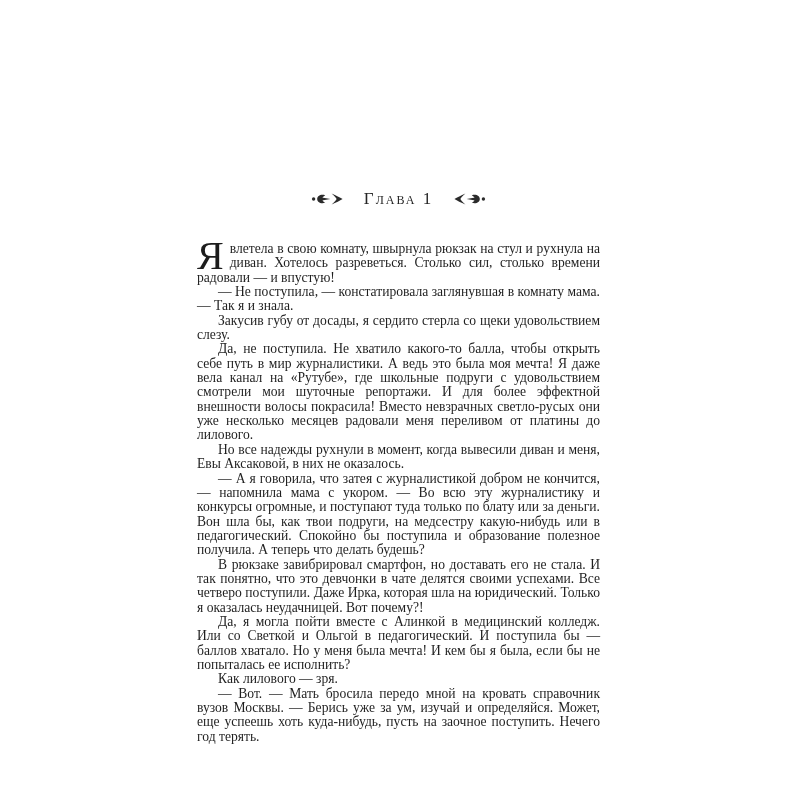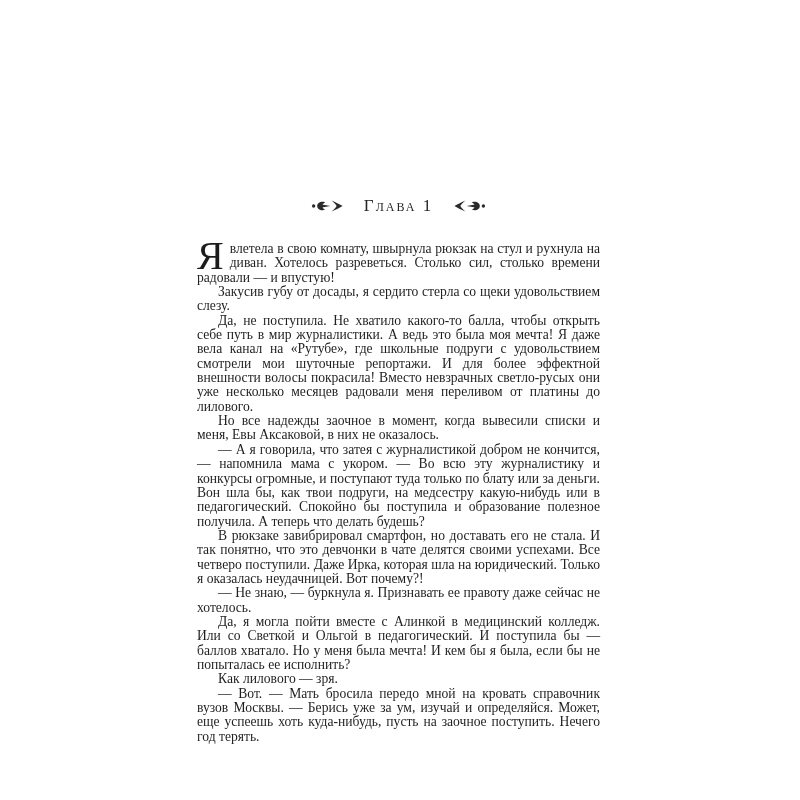--- a/index.html
+++ b/index.html
@@ -16,21 +16,21 @@
   }
   .page {
     position: absolute;
     inset: 0;
     background: #ffffff;
     color: #1f1f1f;
   }
   
   .chapter-heading {
     position: absolute;
-    top: 194px;
+    top: 187px;
     left: 197px;
     width: 403px;
     height: 24px;
     display: flex;
     align-items: center;
     justify-content: center;
     gap: 19px;
   }
   .chapter-title {
     margin: 0;
@@ -98,24 +98,24 @@
         <circle class="orn-fill" cx="2.6" cy="8" r="1.7"></circle>
         <path class="orn-fill" d="M6.2 8 C6.2 4.6 10 2.8 14.2 4.2 C12.2 5.4 11.3 6.6 11.1 8 C11.3 9.4 12.2 10.6 14.2 11.8 C10 13.2 6.2 11.4 6.2 8 Z"></path>
         <path class="orn-fill" d="M10.8 6.6 L19.4 8 L10.8 9.4 Z"></path>
         <path class="orn-fill" d="M20.6 2.4 C25.2 4.4 28.8 6.4 31.6 8 C28.8 9.6 25.2 11.6 20.6 13.6 C23.5 11 25.1 9.2 25.6 8 C25.1 6.8 23.5 5 20.6 2.4 Z"></path>
       </svg>
     </span>
   </div>
 
   <div class="text-block">
     <p><span class="dropcap">Я</span><span>влетела в свою комнату, швырнула рюкзак на стул и рухнула на диван. Хотелось разреветься. Столько сил, столько времени радовали — и впустую!</span></p>
+    <p class="indent">— Не поступила, — констатировала заглянувшая в комнату мама. — Так я и знала.</p>
     <p class="indent">Закусив губу от досады, я сердито стерла со щеки удовольствием слезу.</p>
     <p class="indent">Да, не поступила. Не хватило какого-то балла, чтобы открыть себе путь в мир журналистики. А ведь это была моя мечта! Я даже вела канал на «Рутубе», где школьные подруги с удовольствием смотрели мои шуточные репортажи. И для более эффектной внешности волосы покрасила! Вместо невзрачных светло-русых они уже несколько месяцев радовали меня переливом от платины до лилового.</p>
-    <p class="indent">Но все надежды заочное в момент, когда вывесили списки и меня, Евы Аксаковой, в них не оказалось.</p>
+    <p class="indent">Но все надежды рухнули в момент, когда вывесили диван и меня, Евы Аксаковой, в них не оказалось.</p>
     <p class="indent">— А я говорила, что затея с журналистикой добром не кончится, — напомнила мама с укором. — Во всю эту журналистику и конкурсы огромные, и поступают туда только по блату или за деньги. Вон шла бы, как твои подруги, на медсестру какую-нибудь или в педагогический. Спокойно бы поступила и образование полезное получила. А теперь что делать будешь?</p>
     <p class="indent">В рюкзаке завибрировал смартфон, но доставать его не стала. И так понятно, что это девчонки в чате делятся своими успехами. Все четверо поступили. Даже Ирка, которая шла на юридический. Только я оказалась неудачницей. Вот почему?!</p>
-    <p class="indent">— Не знаю, — буркнула я. Признавать ее правоту даже сейчас не хотелось.</p>
     <p class="indent">Да, я могла пойти вместе с Алинкой в медицинский колледж. Или со Светкой и Ольгой в педагогический. И поступила бы — баллов хватало. Но у меня была мечта! И кем бы я была, если бы не попыталась ее исполнить?</p>
     <p class="indent">Как лилового — зря.</p>
     <p class="indent">— Вот. — Мать бросила передо мной на кровать справочник вузов Москвы. — Берись уже за ум, изучай и определяйся. Может, еще успеешь хоть куда-нибудь, пусть на заочное поступить. Нечего год терять.</p>
   </div>
 
 </div>
 
 </body></html>

